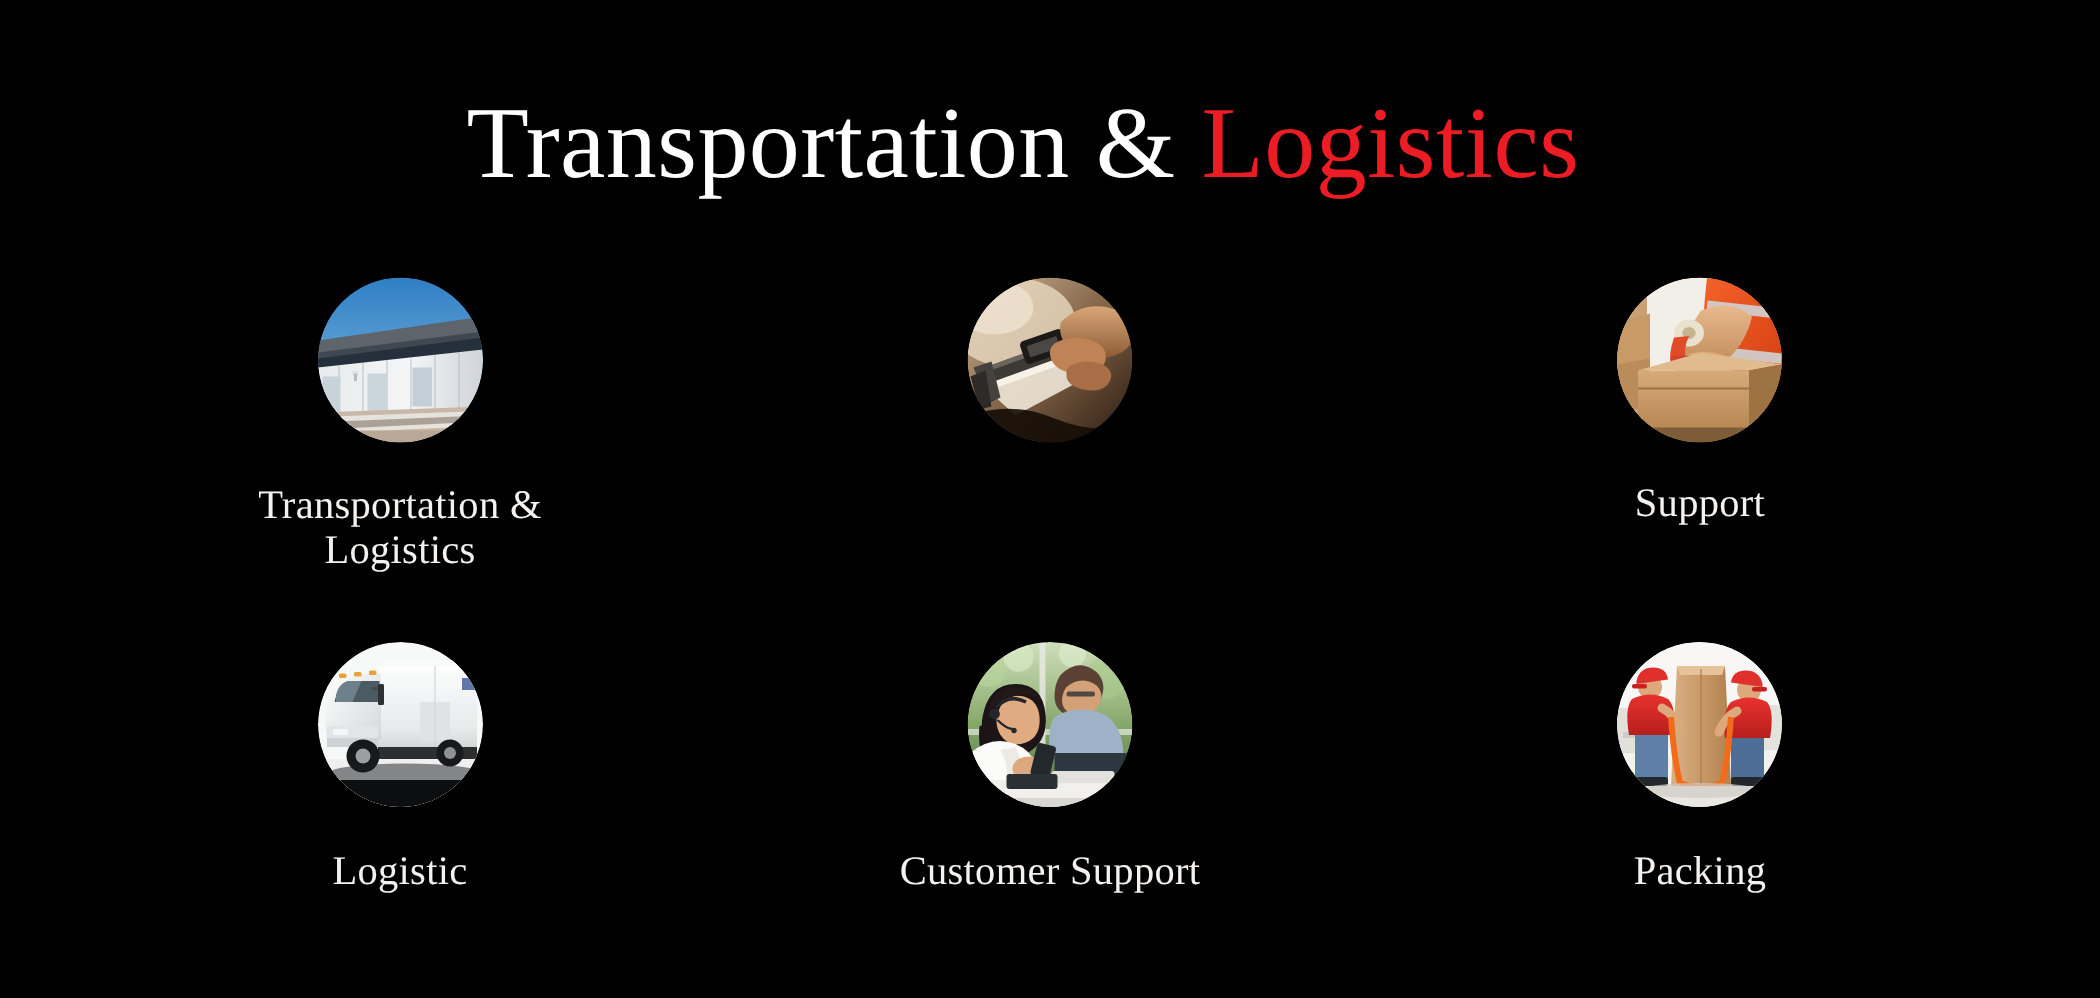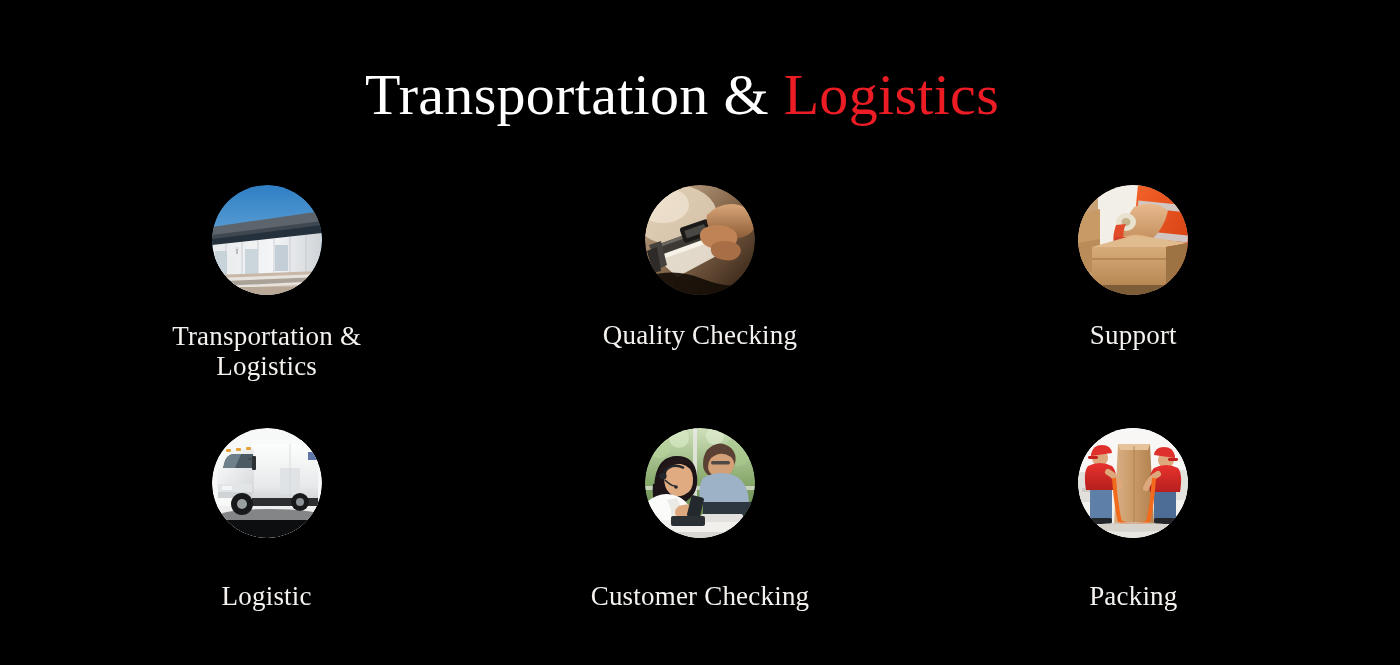--- a/index.html
+++ b/index.html
@@ -15,21 +15,21 @@
     position: relative;
   }
 
   
   .page-title {
     position: absolute;
     top: 60px;
     left: 0;
     width: 1364px;
     text-align: center;
-    font-size: 58px;
+    font-size: 68px;
     line-height: 70px;
     letter-spacing: 0.3px;
     white-space: nowrap;
     font-weight: 400;
   }
   .title-primary { color: #ffffff; }
   .title-accent  { color: #ec1c24; }
 
   
   .service-grid {
@@ -68,21 +68,21 @@
     font-size: 27px;
     line-height: 29px;
     text-align: center;
     max-width: 260px;
     font-weight: 400;
     letter-spacing: 0.2px;
   }
   .service-label.two-line { line-height: 30px; }
 
   
-  .row-2 .service-label { margin-top: 44px; }
+  .row-2 .service-label { margin-top: 28px; }
 </style>
 </head>
 <body>
 
 <div class="page-title">
   <span class="title-primary">Transportation &amp;</span>
   <span class="title-accent">Logistics</span>
 </div>
 
 <div class="service-grid">
@@ -179,21 +179,20 @@
           <rect x="40" y="42" width="21" height="8" rx="1" transform="rotate(-19 51 46)" fill="#4a4844"></rect>
 
           <path d="M62 30 q14 -14 32 -10 q16 4 16 18 q0 10 -12 14 q-14 5 -26 -2 q-12 -7 -10 -20 z" fill="url(#skin2)"></path>
           <path d="M58 44 q10 -6 22 -3 q14 4 12 14 q-2 9 -16 9 q-16 0 -20 -9 q-3 -7 2 -11 z" fill="#c08355"></path>
           <path d="M70 58 q10 -4 20 0 q8 4 5 11 q-4 8 -16 6 q-12 -2 -13 -9 q-1 -6 4 -8 z" fill="#a86e45"></path>
 
           <path d="M0 92 q30 -10 58 2 q30 12 52 2 l0 16 l-110 0 z" fill="#140c06" opacity="0.9"></path>
         </g>
       </svg>
     </div>
-    <div class="service-label">Quality Checking</div>
   </div>
 
   <div class="service-item row-1">
     <div class="service-thumb">
       <svg viewBox="0 0 110 110" xmlns="http://www.w3.org/2000/svg" aria-hidden="true">
         <defs>
           <clipPath id="c3">
               <circle cx="55" cy="55" r="55"></circle>
             </clipPath>
           <linearGradient id="box3" x1="0" y1="0" x2="0" y2="1">
@@ -346,21 +345,21 @@
           <path d="M34 78 q10 -4 16 2 q4 5 -2 9 q-10 5 -17 -1 q-3 -6 3 -10 z" fill="#dda87d"></path>
           <rect x="44" y="68" width="13" height="22" rx="2.5" transform="rotate(14 50 79)" fill="#23282c"></rect>
 
           <rect y="92" width="110" height="18" fill="#f1f0ec"></rect>
           <rect x="56" y="86" width="42" height="8" rx="2" fill="#e2e1dd"></rect>
           <rect x="26" y="88" width="34" height="10" rx="2" fill="#2b3034"></rect>
           <rect y="104" width="110" height="6" fill="#d9d7d2"></rect>
         </g>
       </svg>
     </div>
-    <div class="service-label">Customer Checking</div>
+    <div class="service-label">Customer Support</div>
   </div>
 
   <div class="service-item row-2">
     <div class="service-thumb">
       <svg viewBox="0 0 110 110" xmlns="http://www.w3.org/2000/svg" aria-hidden="true">
         <defs>
           <clipPath id="c6">
               <circle cx="55" cy="55" r="55"></circle>
             </clipPath>
           <linearGradient id="carton6" x1="0" y1="0" x2="1" y2="0">

